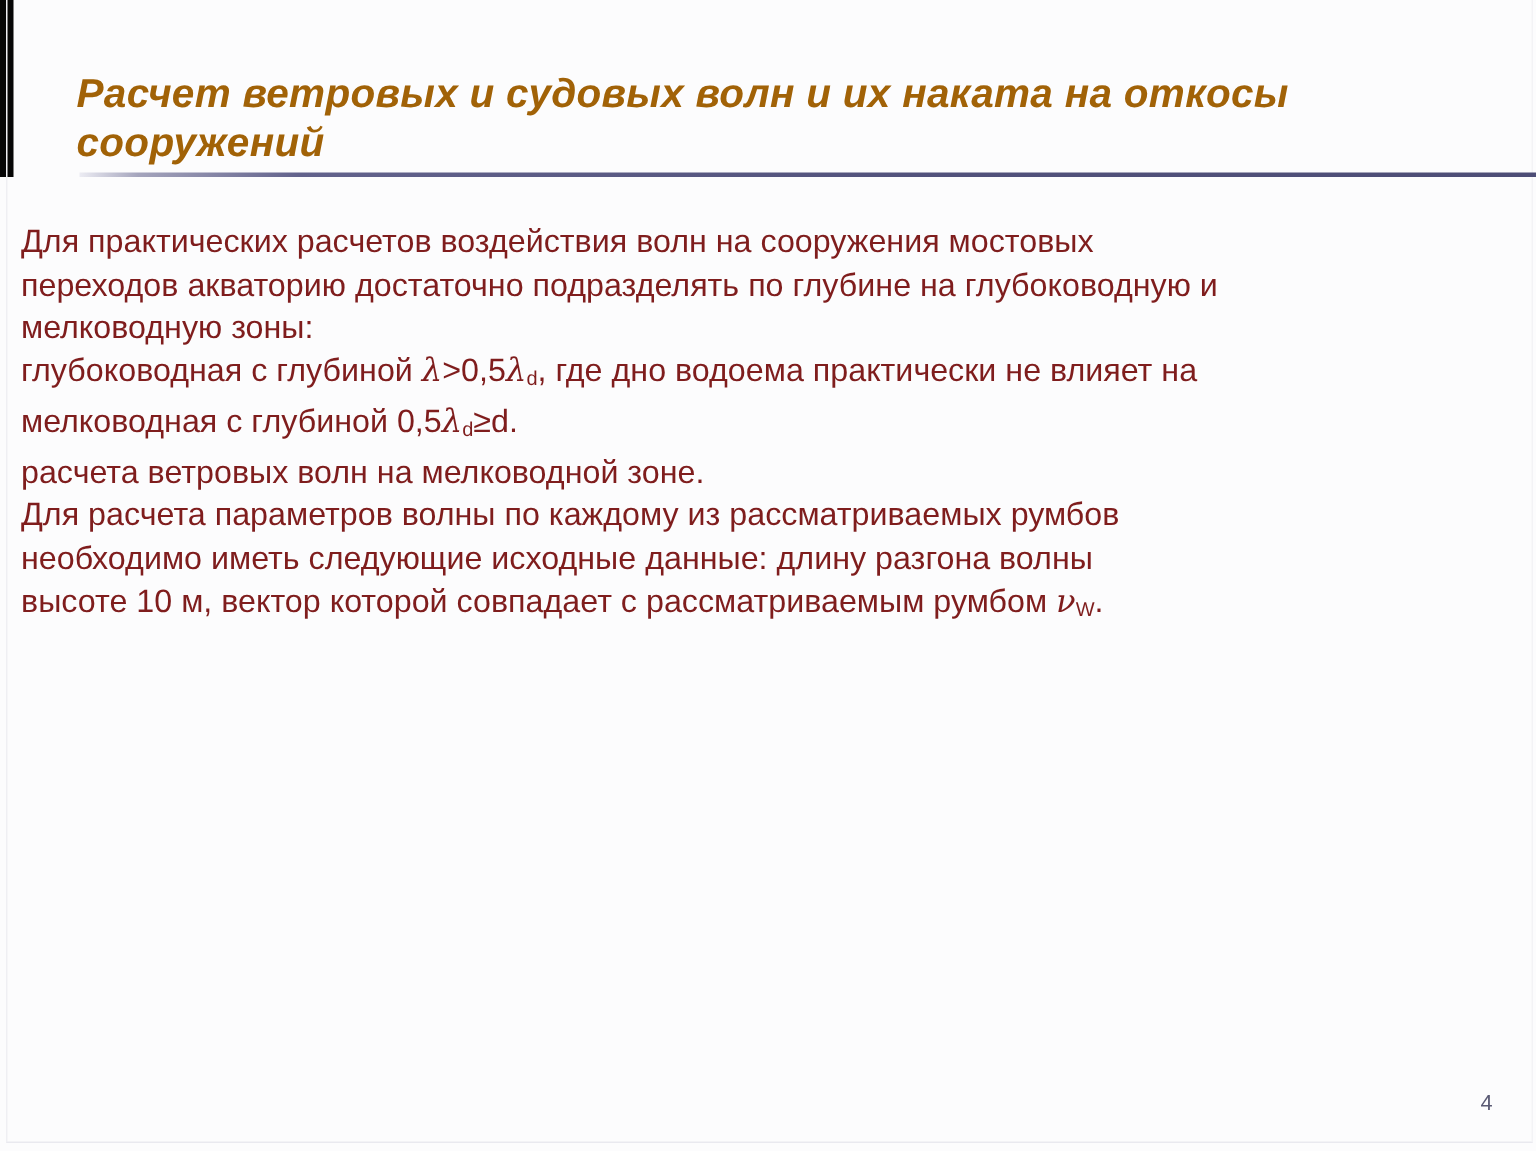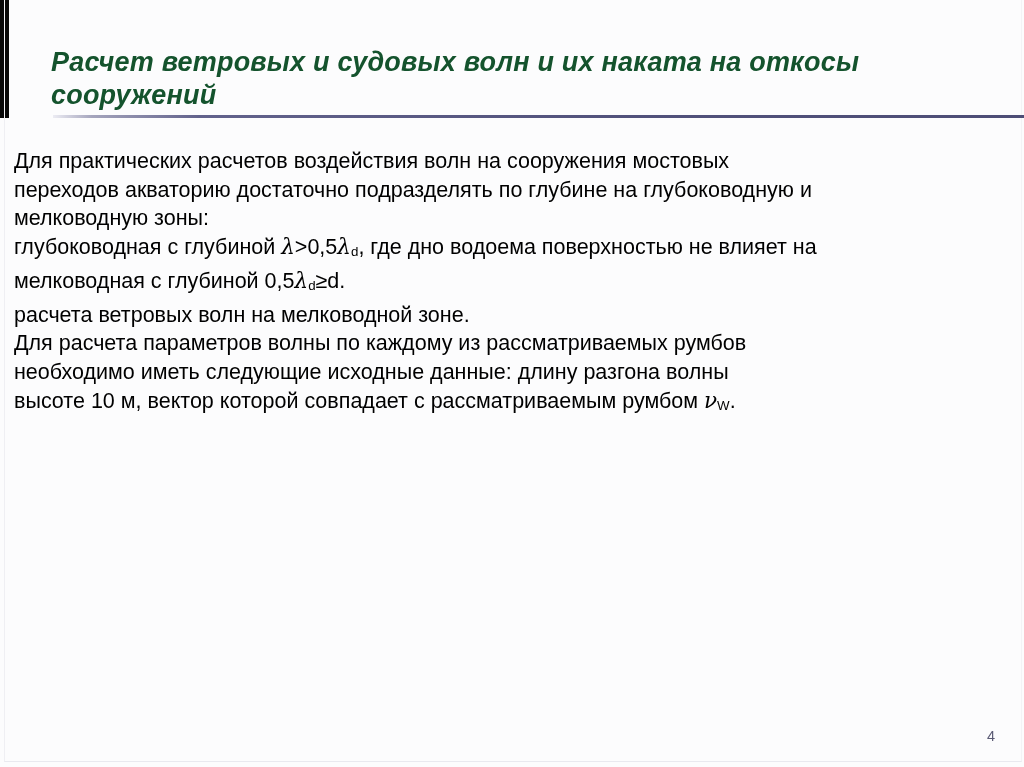--- a/index.html
+++ b/index.html
@@ -19,32 +19,32 @@
   }
   .black-bar {
     position: absolute; left: 0; top: 0;
     width: 9px; height: 118px;
     background: #060606;
   }
   .title-wrap {
     position: absolute; left: 51px; top: 46px; width: 910px;
     font-weight: bold; font-style: italic;
     font-size: 27px; line-height: 33px;
-    color: #14532d;
+    color: #a16207;
     letter-spacing: 0.2px;
   }
   .title-line { white-space: nowrap; }
   .title-underline {
     position: absolute; left: 53px; right: 0; top: 115px; height: 3px;
     background: linear-gradient(to right, #ececf3 0%, #a5a5bd 4%, #62628c 15%, #51517b 60%, #4d4d76 100%);
   }
   .body-wrap {
     position: absolute; left: 14px; top: 147px; width: 1004px;
     font-size: 21.5px; line-height: 28.6px;
-    color: #000000;
+    color: #7f1d1d;
   }
   .body-line { white-space: nowrap; }
   .sym {
     font-family: "DejaVu Serif", serif;
     font-style: italic;
   }
   .sub {
     font-size: 0.62em;
     vertical-align: -0.18em;
   }
@@ -63,21 +63,21 @@
 <div class="title-wrap">
     <div class="title-line">Расчет ветровых и судовых волн и их наката на откосы</div>
     <div class="title-line">сооружений</div>
   </div>
 <div class="title-underline"></div>
 
 <div class="body-wrap">
     <div class="body-line"><span>Для практических расчетов воздействия волн на сооружения мостовых</span></div>
     <div class="body-line"><span>переходов акваторию достаточно подразделять по глубине на глубоководную и</span></div>
     <div class="body-line"><span>мелководную зоны:</span></div>
-    <div class="body-line"><span>глубоководная с глубиной </span><span class="sym">λ</span><span>&gt;0,5</span><span class="sym">λ</span><span class="sub">d</span><span>, где дно водоема поверхностью не влияет на</span></div>
+    <div class="body-line"><span>глубоководная с глубиной </span><span class="sym">λ</span><span>&gt;0,5</span><span class="sym">λ</span><span class="sub">d</span><span>, где дно водоема практически не влияет на</span></div>
     <div class="body-line"><span>мелководная с глубиной 0,5</span><span class="sym">λ</span><span class="sub">d</span><span>≥d.</span></div>
     <div class="body-line"><span>расчета ветровых волн на мелководной зоне.</span></div>
     <div class="body-line"><span>Для расчета параметров волны по каждому из рассматриваемых румбов</span></div>
     <div class="body-line"><span>необходимо иметь следующие исходные данные: длину разгона волны</span></div>
     <div class="body-line"><span>высоте 10 м, вектор которой совпадает с рассматриваемым румбом </span><span class="sym">ν</span><span class="sub">W</span><span>.</span></div>
   </div>
 
 <div class="page-number">4</div>
 
 </body></html>

